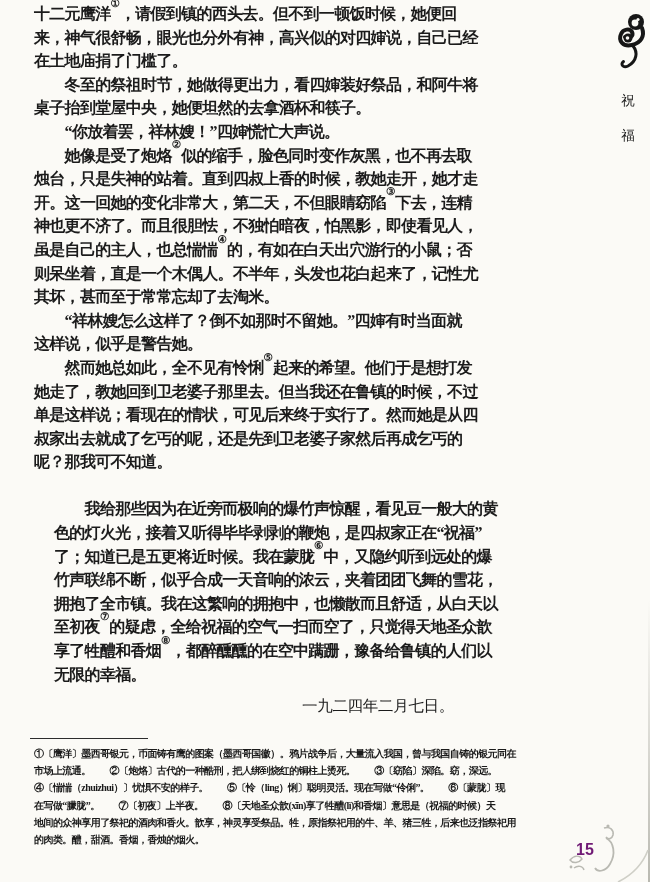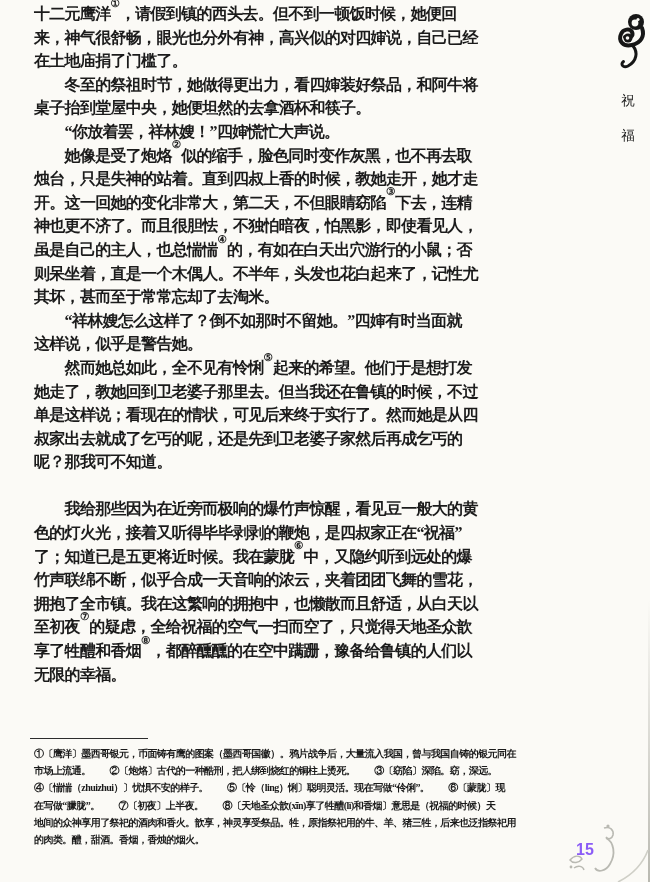--- a/index.html
+++ b/index.html
@@ -11,21 +11,21 @@
     position:relative; overflow:hidden;
   }
   .page { position:absolute; inset:0; }
 
   
   .body-text {
     position:absolute; left:34px; top:2px;
     font-size:16px; line-height:23.6px; letter-spacing:-0.7px;
     white-space:pre; font-weight:700;
   }
-  .body-text .block.gap { margin-top:23.6px; }
+  .body-text .block.gap { margin-top:23.6px;margin-left:20px; }
   .body-text .line { height:23.6px; }
   .body-text sup {
     font-size:10.5px; letter-spacing:0;
     position:relative; top:-6px; line-height:0;
   }
 
   
   .date-line {
     position:absolute; left:302px; top:696px;
     font-size:15.5px; letter-spacing:-0.3px; font-weight:500;
@@ -49,21 +49,21 @@
     font-size:13.5px; font-weight:500; text-align:center; width:18px;
   }
   .margin-title .tchar { display:block; margin-bottom:17px; }
 
   
   .pagenum-area { position:absolute; left:564px; top:822px; width:66px; height:58px; }
   .pagenum-area svg { position:absolute; left:0; top:0; }
   .pagenum {
     position:absolute; left:12px; top:19px;
     font-family:"Liberation Sans", sans-serif;
-    font-size:16px; font-weight:bold; color:#8b5cf6; letter-spacing:0;
+    font-size:16px; font-weight:bold; color:#701a75; letter-spacing:0;
   }
 
   
   .scan-edge {
     position:absolute; right:0; top:600px; bottom:0; width:2px;
     background:linear-gradient(to bottom, rgba(180,180,170,0), rgba(150,150,140,.65));
   }
   .corner-curl { position:absolute; right:0; bottom:0; width:46px; height:40px; }
 </style>
 </head>
@@ -83,20 +83,21 @@
     </svg>
   </div>
 
   <div class="margin-title">
     <span class="tchar">祝</span>
     <span class="tchar">福</span>
   </div>
 
   <div class="body-text"><div class="block"><div class="line">十二元鹰洋<sup>①</sup>，请假到镇的西头去。但不到一顿饭时候，她便回</div><div class="line">来，神气很舒畅，眼光也分外有神，高兴似的对四婶说，自己已经</div><div class="line">在土地庙捐了门槛了。</div><div class="line">　　冬至的祭祖时节，她做得更出力，看四婶装好祭品，和阿牛将</div><div class="line">桌子抬到堂屋中央，她便坦然的去拿酒杯和筷子。</div><div class="line">　　“你放着罢，祥林嫂！”四婶慌忙大声说。</div><div class="line">　　她像是受了炮烙<sup>②</sup>似的缩手，脸色同时变作灰黑，也不再去取</div><div class="line">烛台，只是失神的站着。直到四叔上香的时候，教她走开，她才走</div><div class="line">开。这一回她的变化非常大，第二天，不但眼睛窈陷<sup>③</sup>下去，连精</div><div class="line">神也更不济了。而且很胆怯，不独怕暗夜，怕黑影，即使看见人，</div><div class="line">虽是自己的主人，也总惴惴<sup>④</sup>的，有如在白天出穴游行的小鼠；否</div><div class="line">则呆坐着，直是一个木偶人。不半年，头发也花白起来了，记性尤</div><div class="line">其坏，甚而至于常常忘却了去淘米。</div><div class="line">　　“祥林嫂怎么这样了？倒不如那时不留她。”四婶有时当面就</div><div class="line">这样说，似乎是警告她。</div><div class="line">　　然而她总如此，全不见有怜悧<sup>⑤</sup>起来的希望。他们于是想打发</div><div class="line">她走了，教她回到卫老婆子那里去。但当我还在鲁镇的时候，不过</div><div class="line">单是这样说；看现在的情状，可见后来终于实行了。然而她是从四</div><div class="line">叔家出去就成了乞丐的呢，还是先到卫老婆子家然后再成乞丐的</div><div class="line">呢？那我可不知道。</div></div><div class="block gap"><div class="line">　　我给那些因为在近旁而极响的爆竹声惊醒，看见豆一般大的黄</div><div class="line">色的灯火光，接着又听得毕毕剥剥的鞭炮，是四叔家正在“祝福”</div><div class="line">了；知道已是五更将近时候。我在蒙胧<sup>⑥</sup>中，又隐约听到远处的爆</div><div class="line">竹声联绵不断，似乎合成一天音响的浓云，夹着团团飞舞的雪花，</div><div class="line">拥抱了全市镇。我在这繁响的拥抱中，也懒散而且舒适，从白天以</div><div class="line">至初夜<sup>⑦</sup>的疑虑，全给祝福的空气一扫而空了，只觉得天地圣众歆</div><div class="line">享了牲醴和香烟<sup>⑧</sup>，都醉醺醺的在空中蹒跚，豫备给鲁镇的人们以</div><div class="line">无限的幸福。</div></div></div>
 
+  <div class="date-line">一九二四年二月七日。</div>
 
   <div class="footnote-rule"></div>
 
   <div class="footnotes"><div class="fline">①〔鹰洋〕墨西哥银元，币面铸有鹰的图案（墨西哥国徽）。鸦片战争后，大量流入我国，曾与我国自铸的银元同在</div><div class="fline">市场上流通。　　②〔炮烙〕古代的一种酷刑，把人绑到烧红的铜柱上烫死。　　③〔窈陷〕深陷。窈，深远。</div><div class="fline">④〔惴惴（zhuizhui）〕忧惧不安的样子。　　⑤〔怜（ling）悧〕聪明灵活。现在写做“伶俐”。　　⑥〔蒙胧〕现</div><div class="fline">在写做“朦胧”。　　⑦〔初夜〕上半夜。　　⑧〔天地圣众歆(xīn)享了牲醴(lǐ)和香烟〕意思是（祝福的时候）天</div><div class="fline">地间的众神享用了祭祀的酒肉和香火。歆享，神灵享受祭品。牲，原指祭祀用的牛、羊、猪三牲，后来也泛指祭祀用</div><div class="fline">的肉类。醴，甜酒。香烟，香烛的烟火。</div></div>
 
   <div class="pagenum-area">
     <svg width="66" height="58" viewBox="0 0 66 58" xmlns="http://www.w3.org/2000/svg">
       <path d="M40 6 C46 4 50 8 49 13 C48 17 44 18 42 15" fill="none" stroke="#b9b9b2" stroke-width="1.6"></path>
       <circle cx="44" cy="4" r="1.6" fill="#b9b9b2"></circle>
       <path d="M42 16 C50 20 52 32 46 42 C42 49 34 51 31 46" fill="none" stroke="#b9b9b2" stroke-width="1.8"></path>

